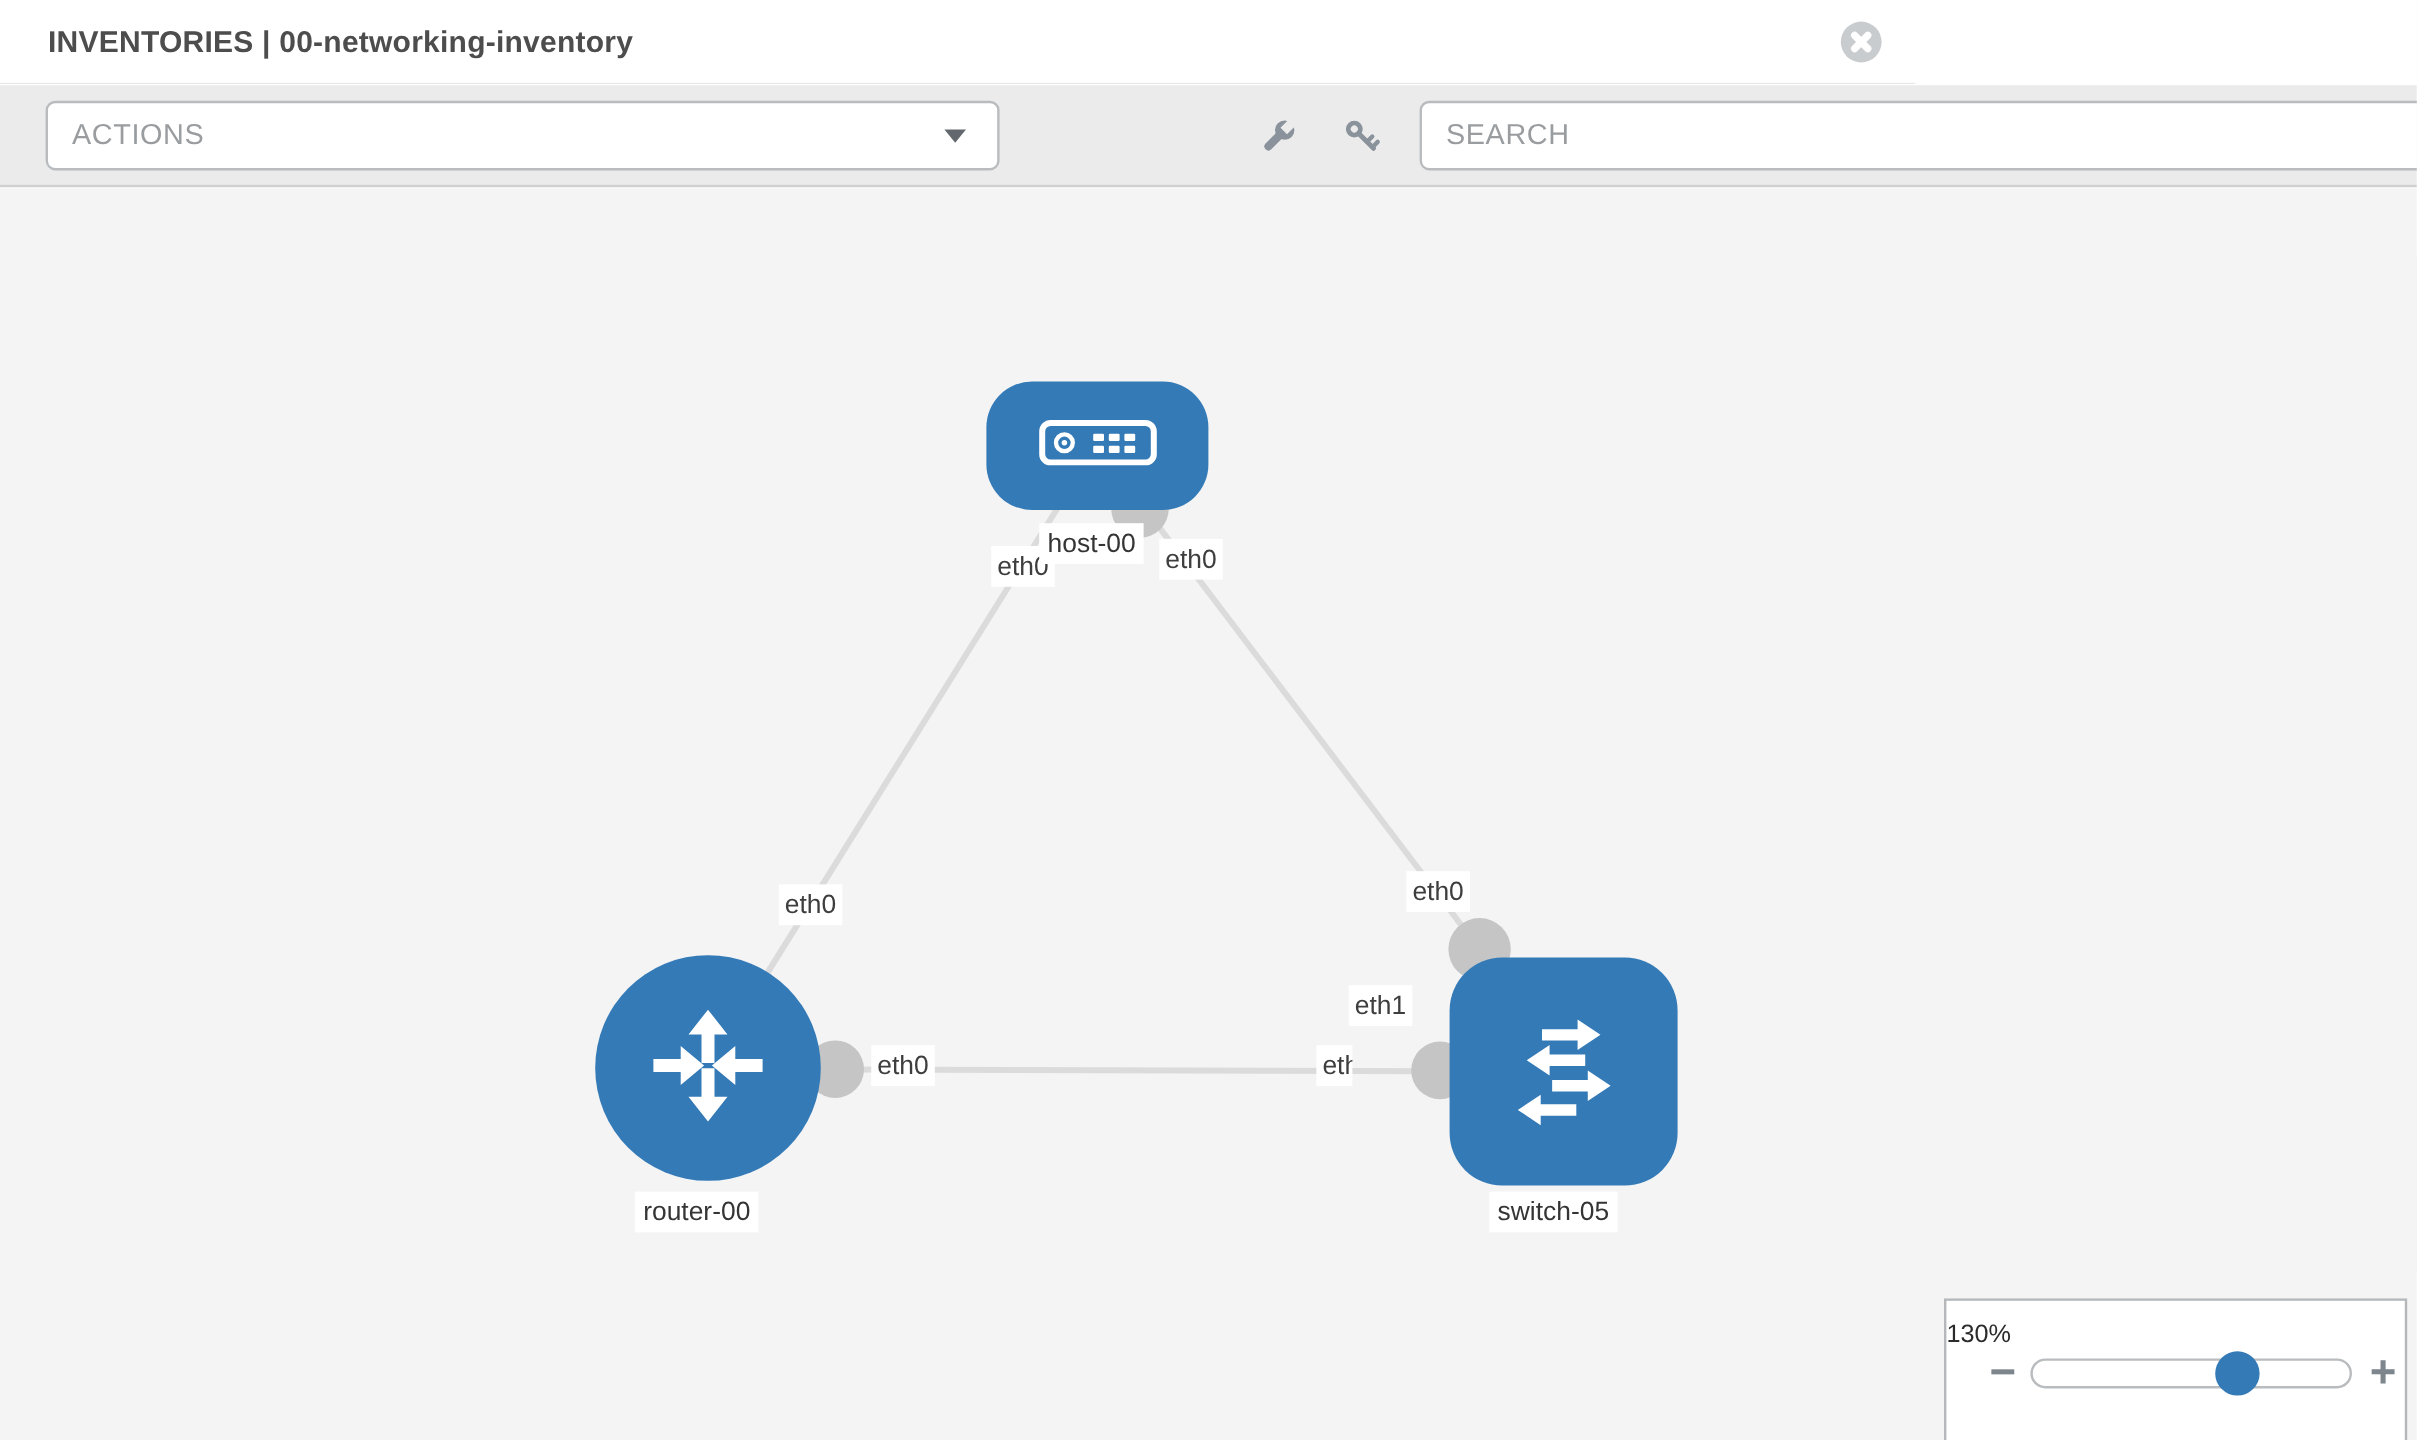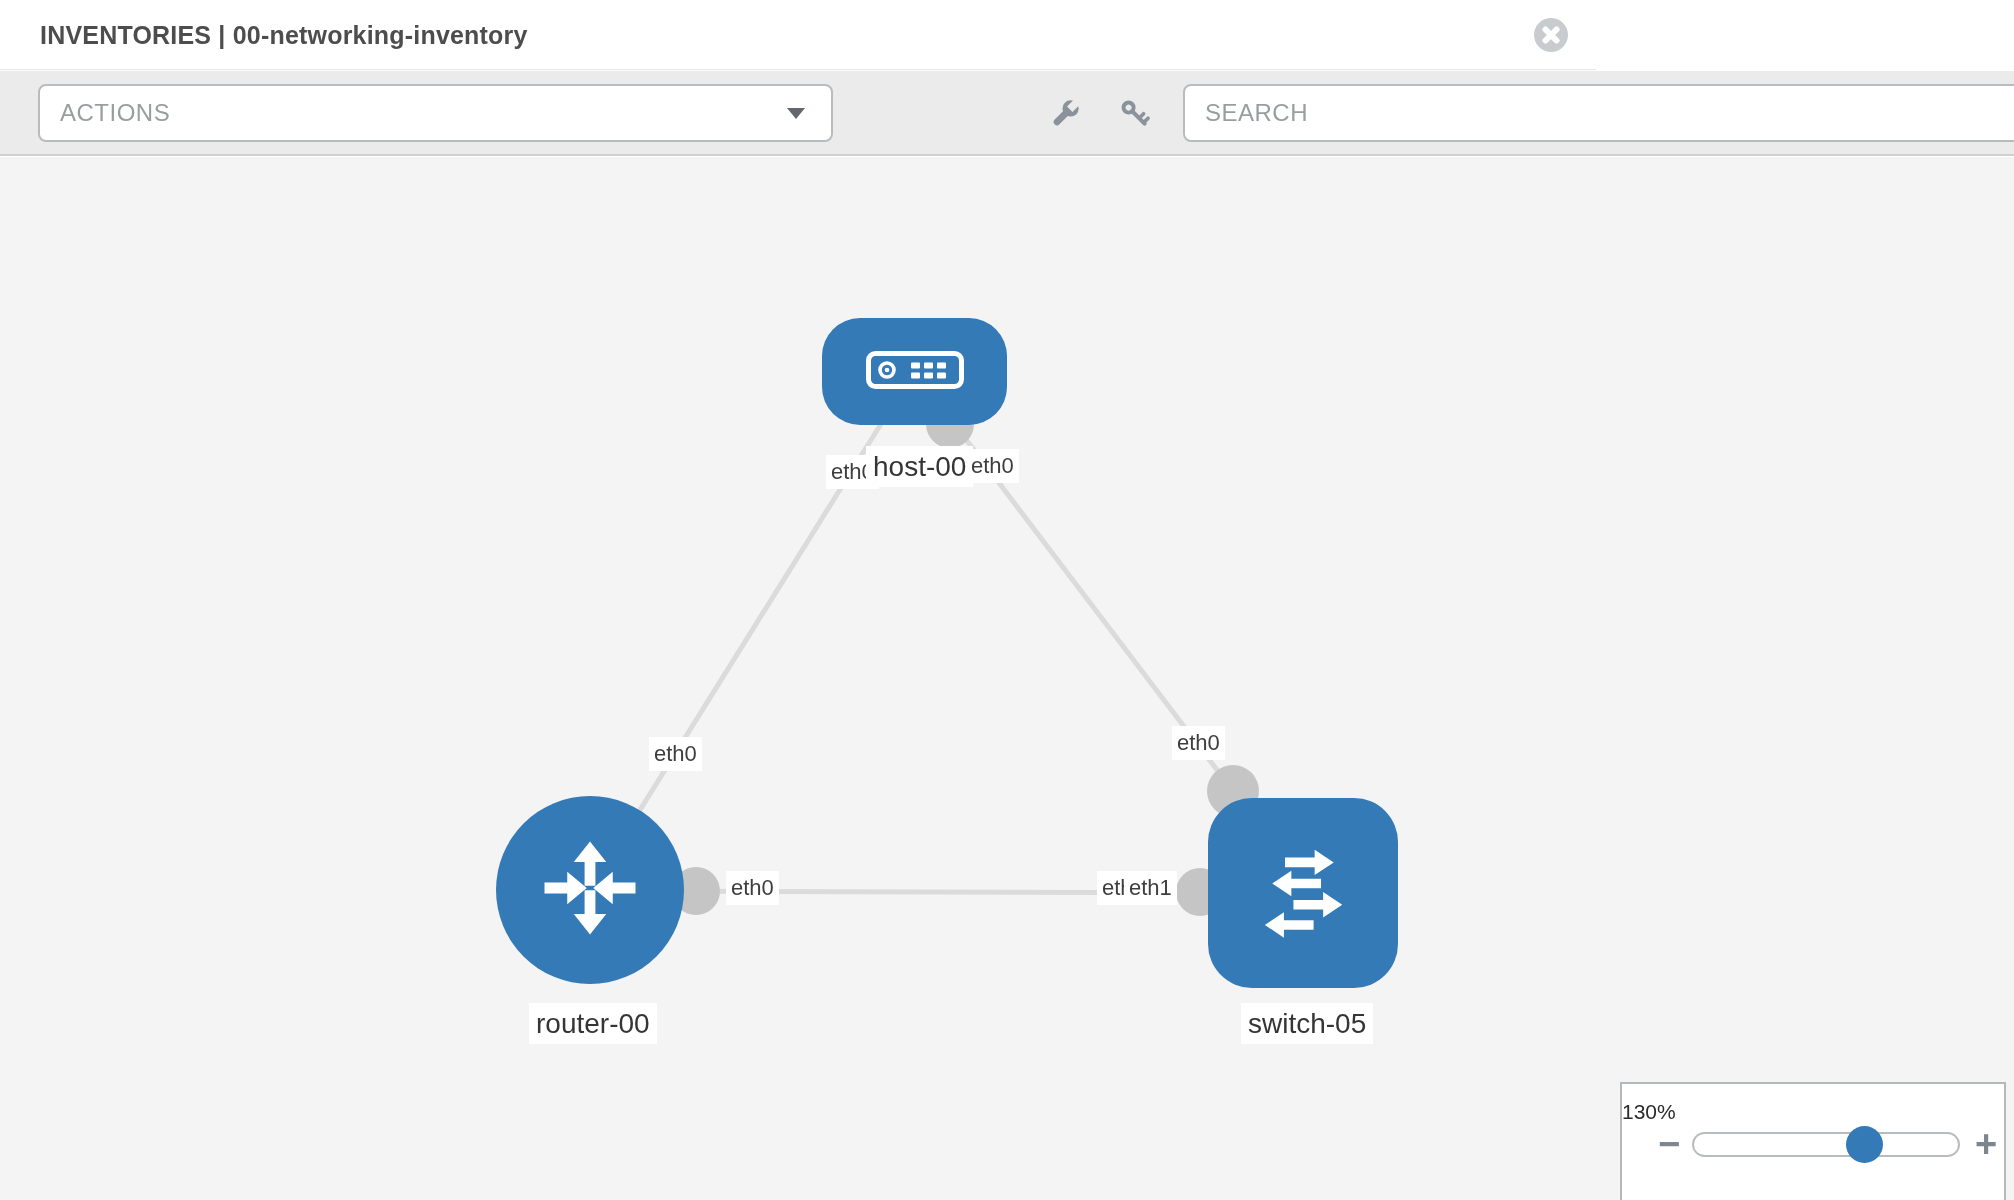--- a/index.html
+++ b/index.html
@@ -61,21 +61,21 @@
   .node { position: absolute; z-index: 4; background: #337ab7; cursor: pointer;
           display: flex; align-items: center; justify-content: center; }
   .node-host   { left: 822px;  top: 318px; width: 185px; height: 107px; border-radius: 38px; }
   .node-router { left: 496px;  top: 796px; width: 188px; height: 188px; border-radius: 50%; }
   .node-switch { left: 1208px; top: 798px; width: 190px; height: 190px; border-radius: 44px; }
 
   .chip {
     position: absolute; z-index: 5; background: #ffffff; color: #3e3e3e;
     font-size: 22px; line-height: 1.25; padding: 3px 5px; white-space: nowrap;
   }
-  .chip-name { font-size: 28px; color: #353535; padding: 3px 7px; margin-top: 10px; }
+  .chip-name { font-size: 22px; color: #353535; padding: 3px 7px; }
   .chip-clip { overflow: hidden; width: 30px; }
 
   
   .zoom-panel {
     position: absolute; left: 1620px; top: 1082px; width: 386px; height: 200px;
     background: #ffffff; border: 2px solid #b5b8ba; z-index: 10;
   }
   .zoom-level {
     position: absolute; left: 0; top: 16px; width: 100%; text-align: left;
     font-size: 21px; color: #2b2b2b;
@@ -152,21 +152,21 @@
 
 <div class="chip" style="left:826px; top:455px;">eth0</div>
 <div class="chip chip-name" style="left:866px; top:436px;">host-00</div>
 <div class="chip" style="left:966px; top:449px;">eth0</div>
 
 <div class="chip" style="left:649px; top:737px;">eth0</div>
 <div class="chip" style="left:1172px; top:726px;">eth0</div>
 
 <div class="chip" style="left:726px; top:871px;">eth0</div>
 <div class="chip chip-clip" style="left:1097px; top:871px;">eth0</div>
-<div class="chip" style="left:1124px; top:871px;">eth1</div>
+<div class="chip" style="left:1124px; top:821px;">eth1</div>
 
 <div class="chip chip-name" style="left:529px; top:993px;">router-00</div>
 <div class="chip chip-name" style="left:1241px; top:993px;">switch-05</div>
 
 <div class="zoom-panel">
   <div class="zoom-level">130%</div>
   <div class="zoom-minus">−</div>
   <div class="zoom-track"></div>
   <div class="zoom-knob"></div>
   <div class="zoom-plus">+</div>

